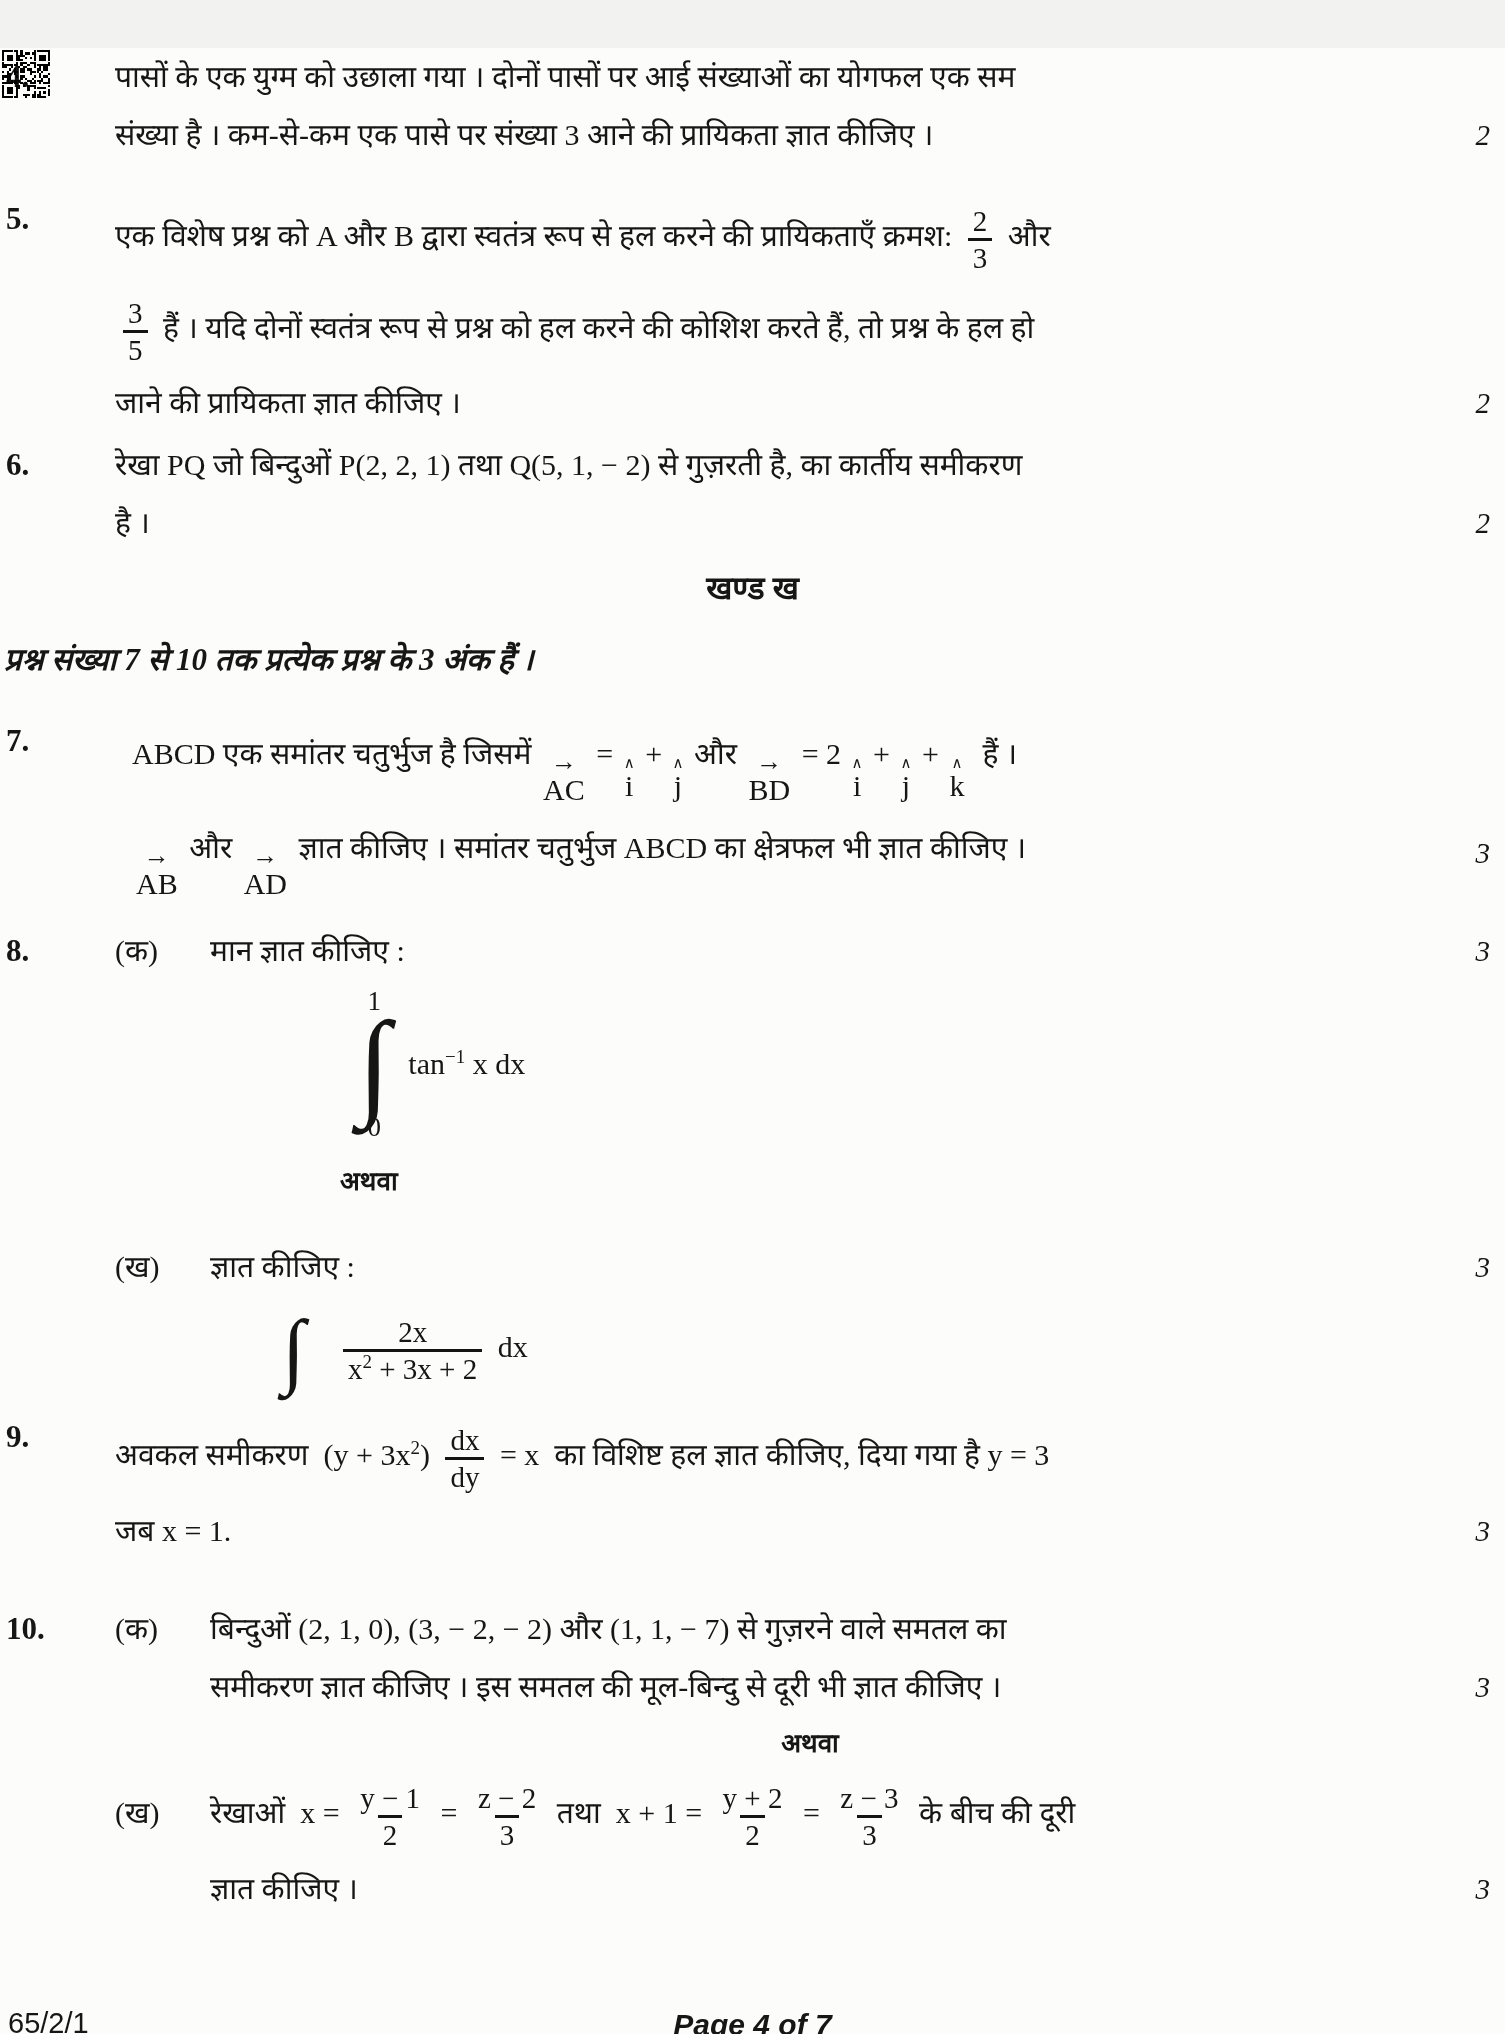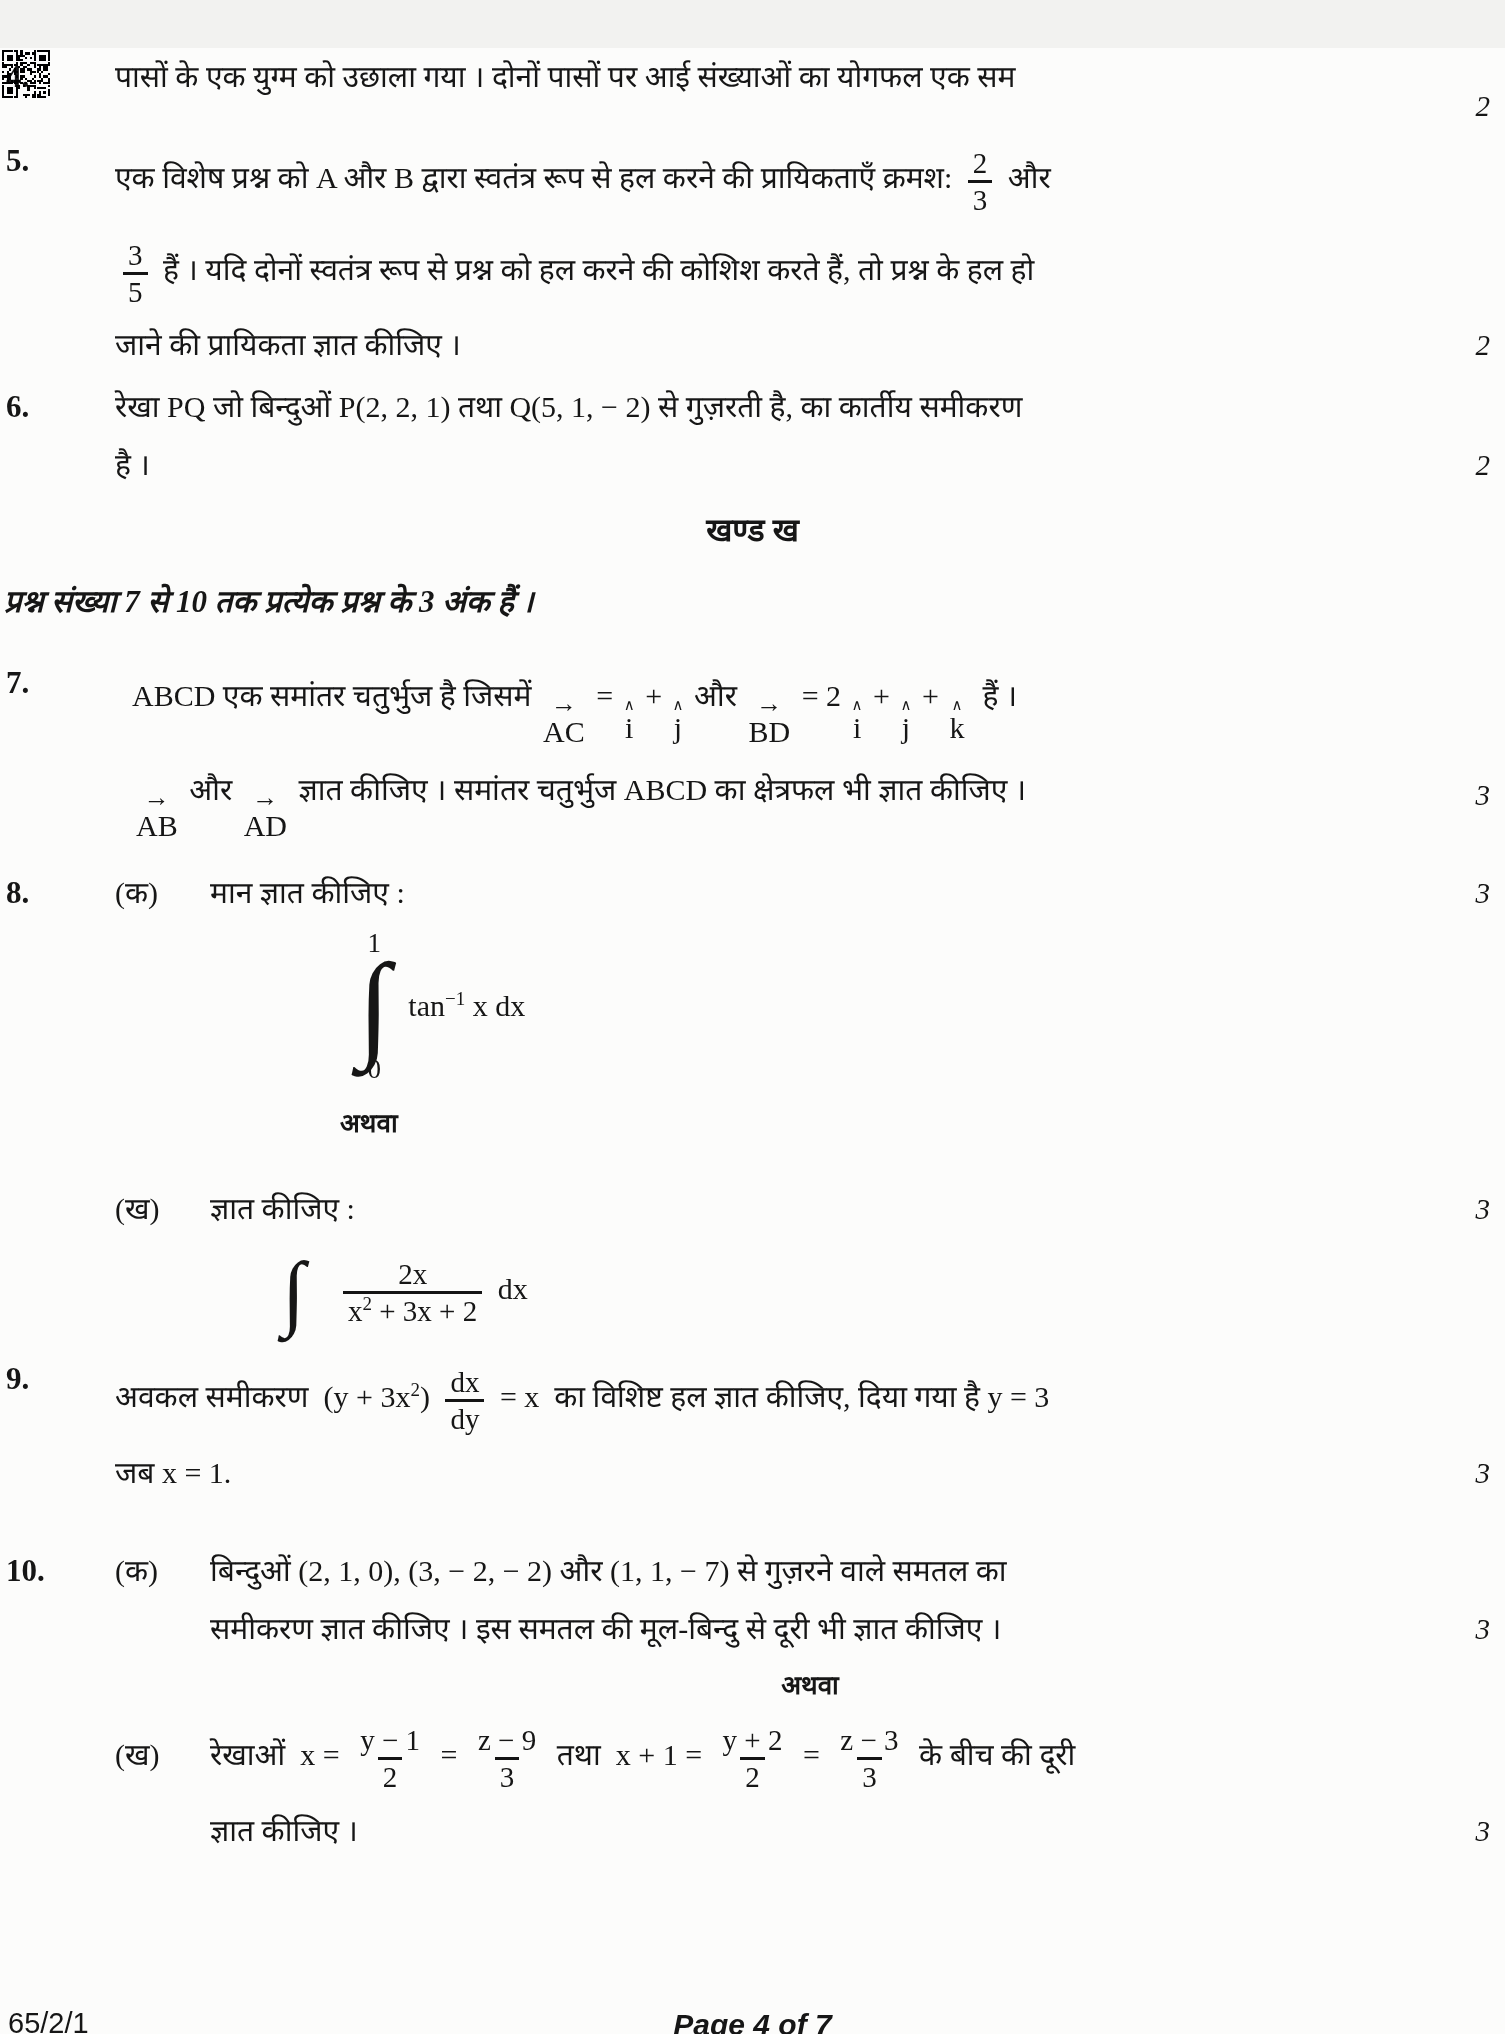--- a/index.html
+++ b/index.html
@@ -307,20 +307,21 @@
       <i style="left:36.8px;top:46px"></i>
       <i style="left:39.099999999999994px;top:46px"></i>
       <i style="left:41.4px;top:46px"></i>
     </div>
 
   <div class="q mt-q4">
     <div class="qnum">4.</div>
     <div class="qbody">
       <div class="line">पासों के एक युग्म को उछाला गया । दोनों पासों पर आई संख्याओं का योगफल एक सम</div>
       <div class="line">
+        <span class="t">संख्या है । कम-से-कम एक पासे पर संख्या 3 आने की प्रायिकता ज्ञात कीजिए ।</span>
         <span class="mark">2</span>
       </div>
     </div>
   </div>
 
   <div class="q mt-q5">
     <div class="qnum">5.</div>
     <div class="qbody">
       <div class="line tall"><span class="mtext">एक विशेष प्रश्न को A और B द्वारा स्वतंत्र रूप से हल करने की प्रायिकताएँ क्रमश: </span><span class="mfrac">
             <span class="mnum">2</span>
@@ -451,21 +452,21 @@
         </div>
       </div>
       <div class="or-label or-center">अथवा</div>
       <div class="part">
         <div class="plabel" style="line-height:94px;">(ख)</div>
         <div>
           <div class="line tall94"><span class="mtext">रेखाओं  x = </span><span class="mfrac">
                 <span class="mnum">y − 1</span>
                 <span class="mden">2</span>
               </span><span class="mtext"> = </span><span class="mfrac">
-                <span class="mnum">z − 9</span>
+                <span class="mnum">z − 2</span>
                 <span class="mden">3</span>
               </span><span class="mtext"> तथा  x + 1 = </span><span class="mfrac">
                 <span class="mnum">y + 2</span>
                 <span class="mden">2</span>
               </span><span class="mtext"> = </span><span class="mfrac">
                 <span class="mnum">z − 3</span>
                 <span class="mden">3</span>
               </span><span class="mtext"> के बीच की दूरी</span></div>
           <div class="line">
             <span class="t">ज्ञात कीजिए ।</span>

